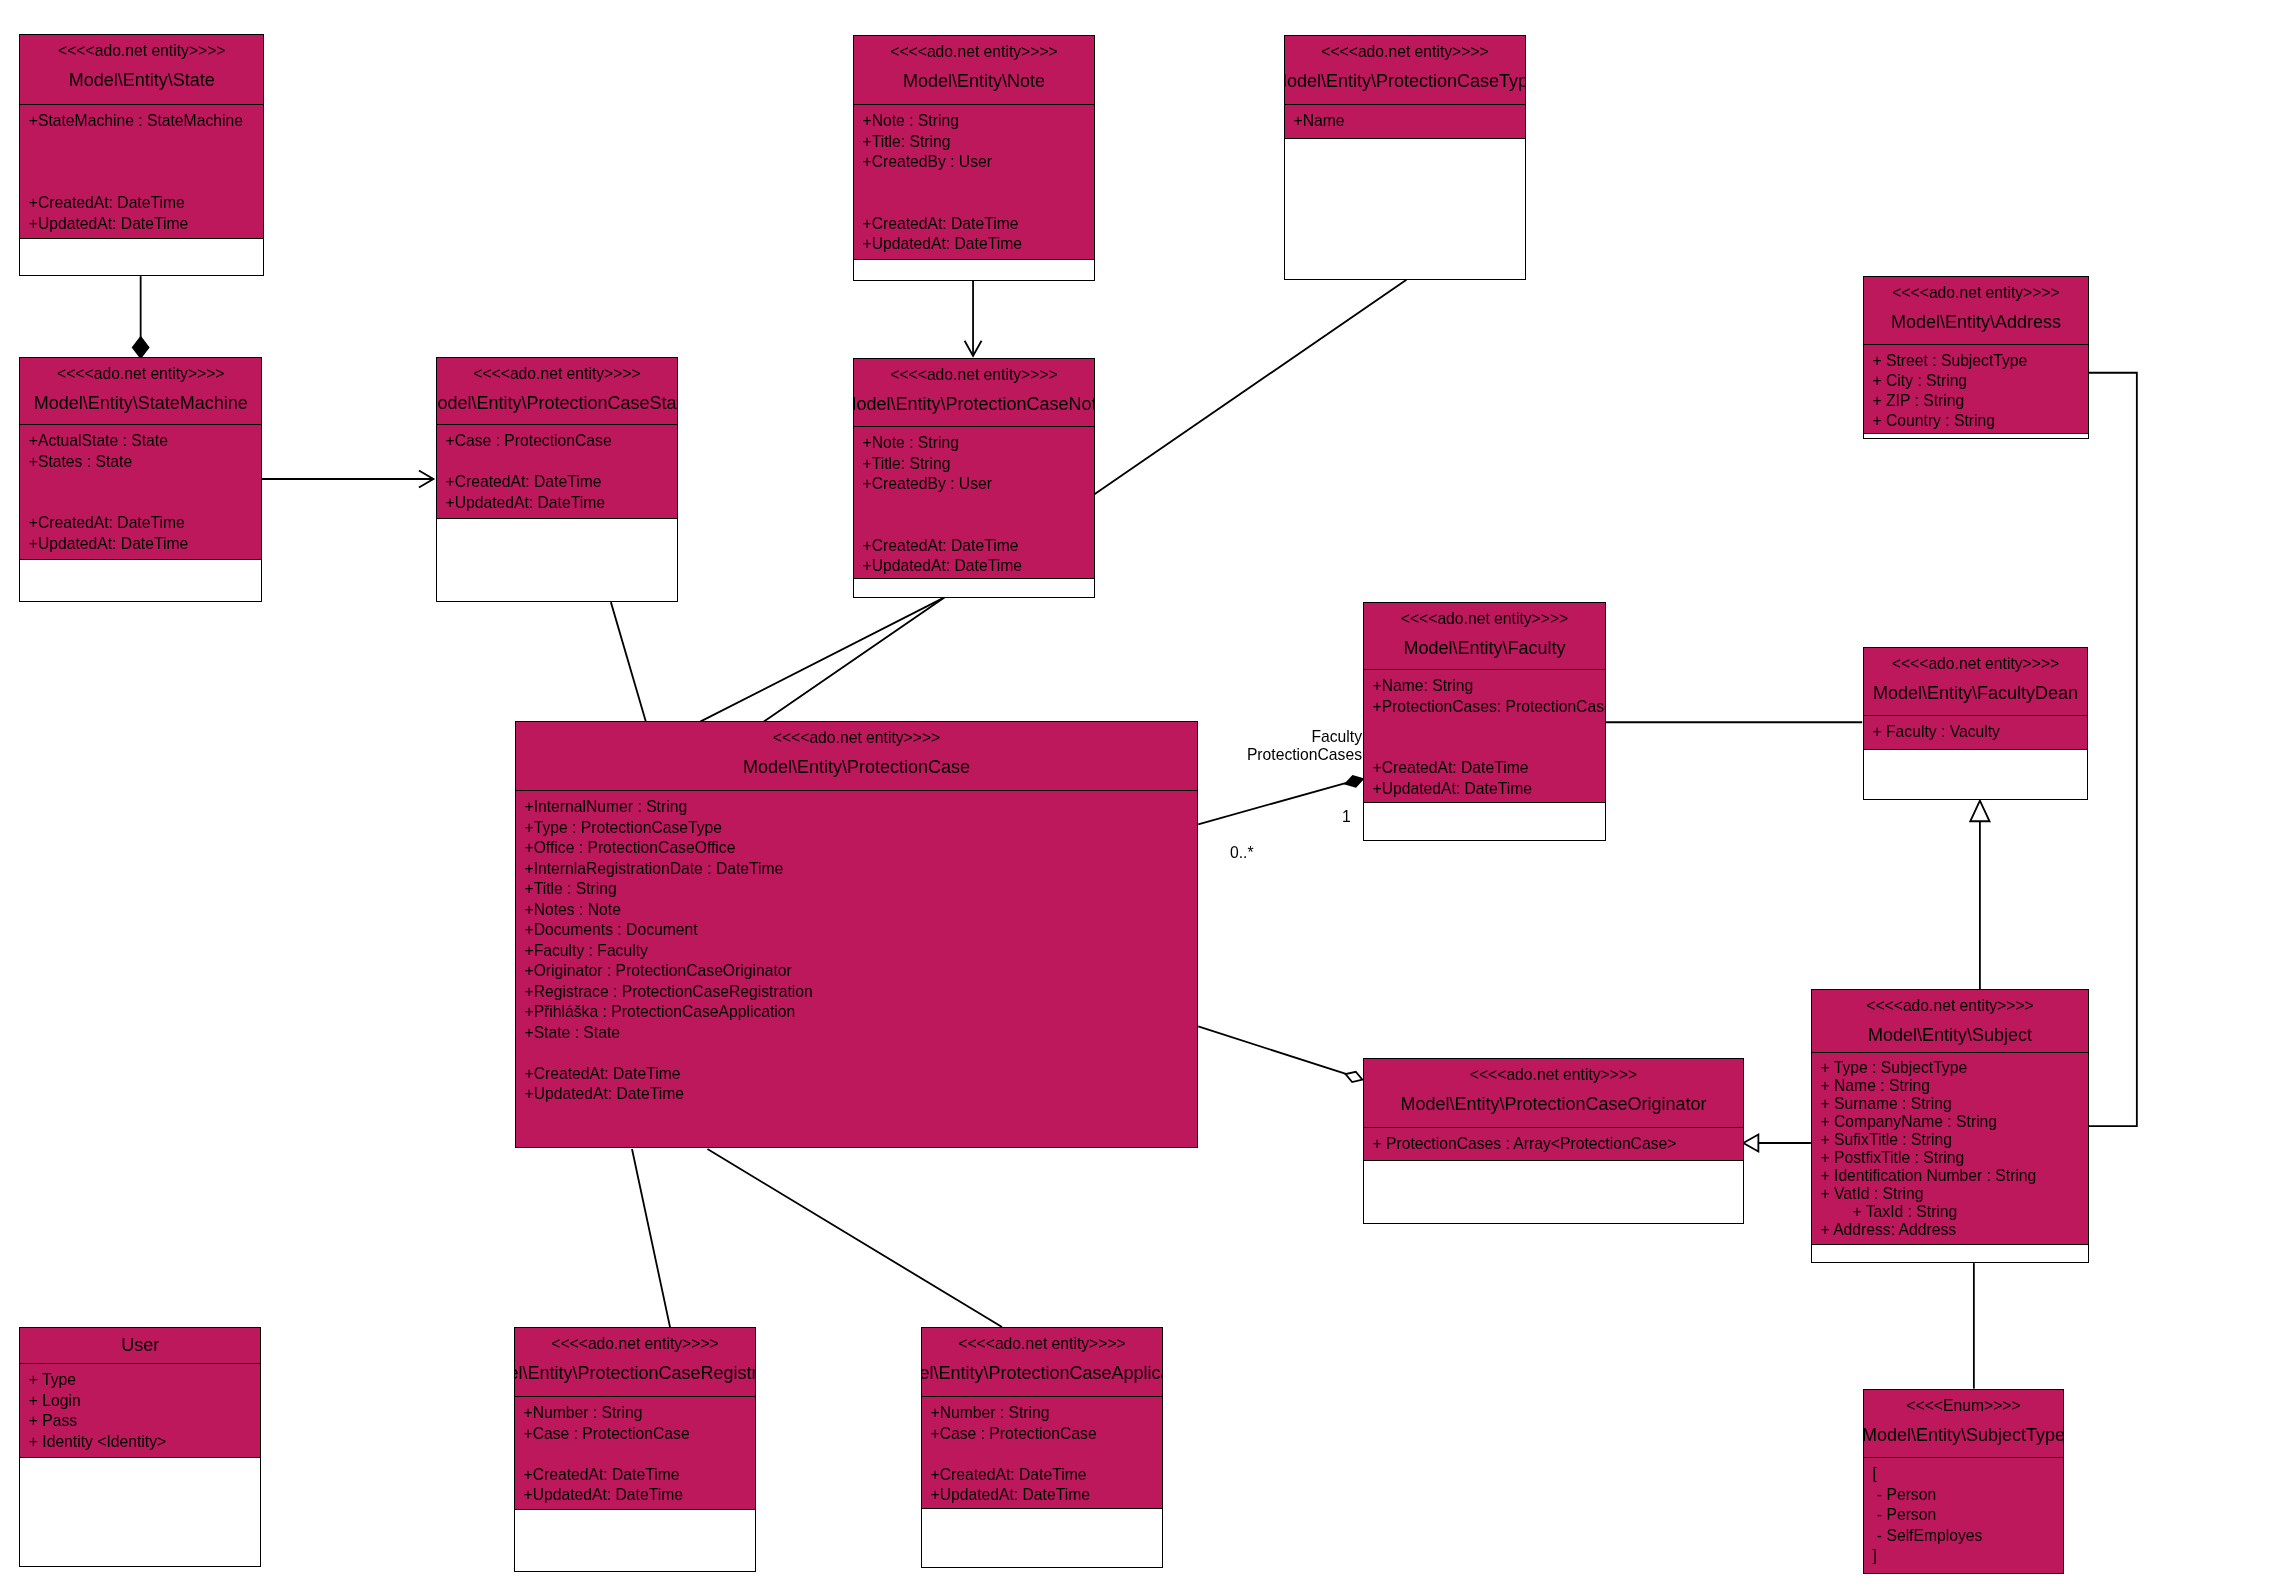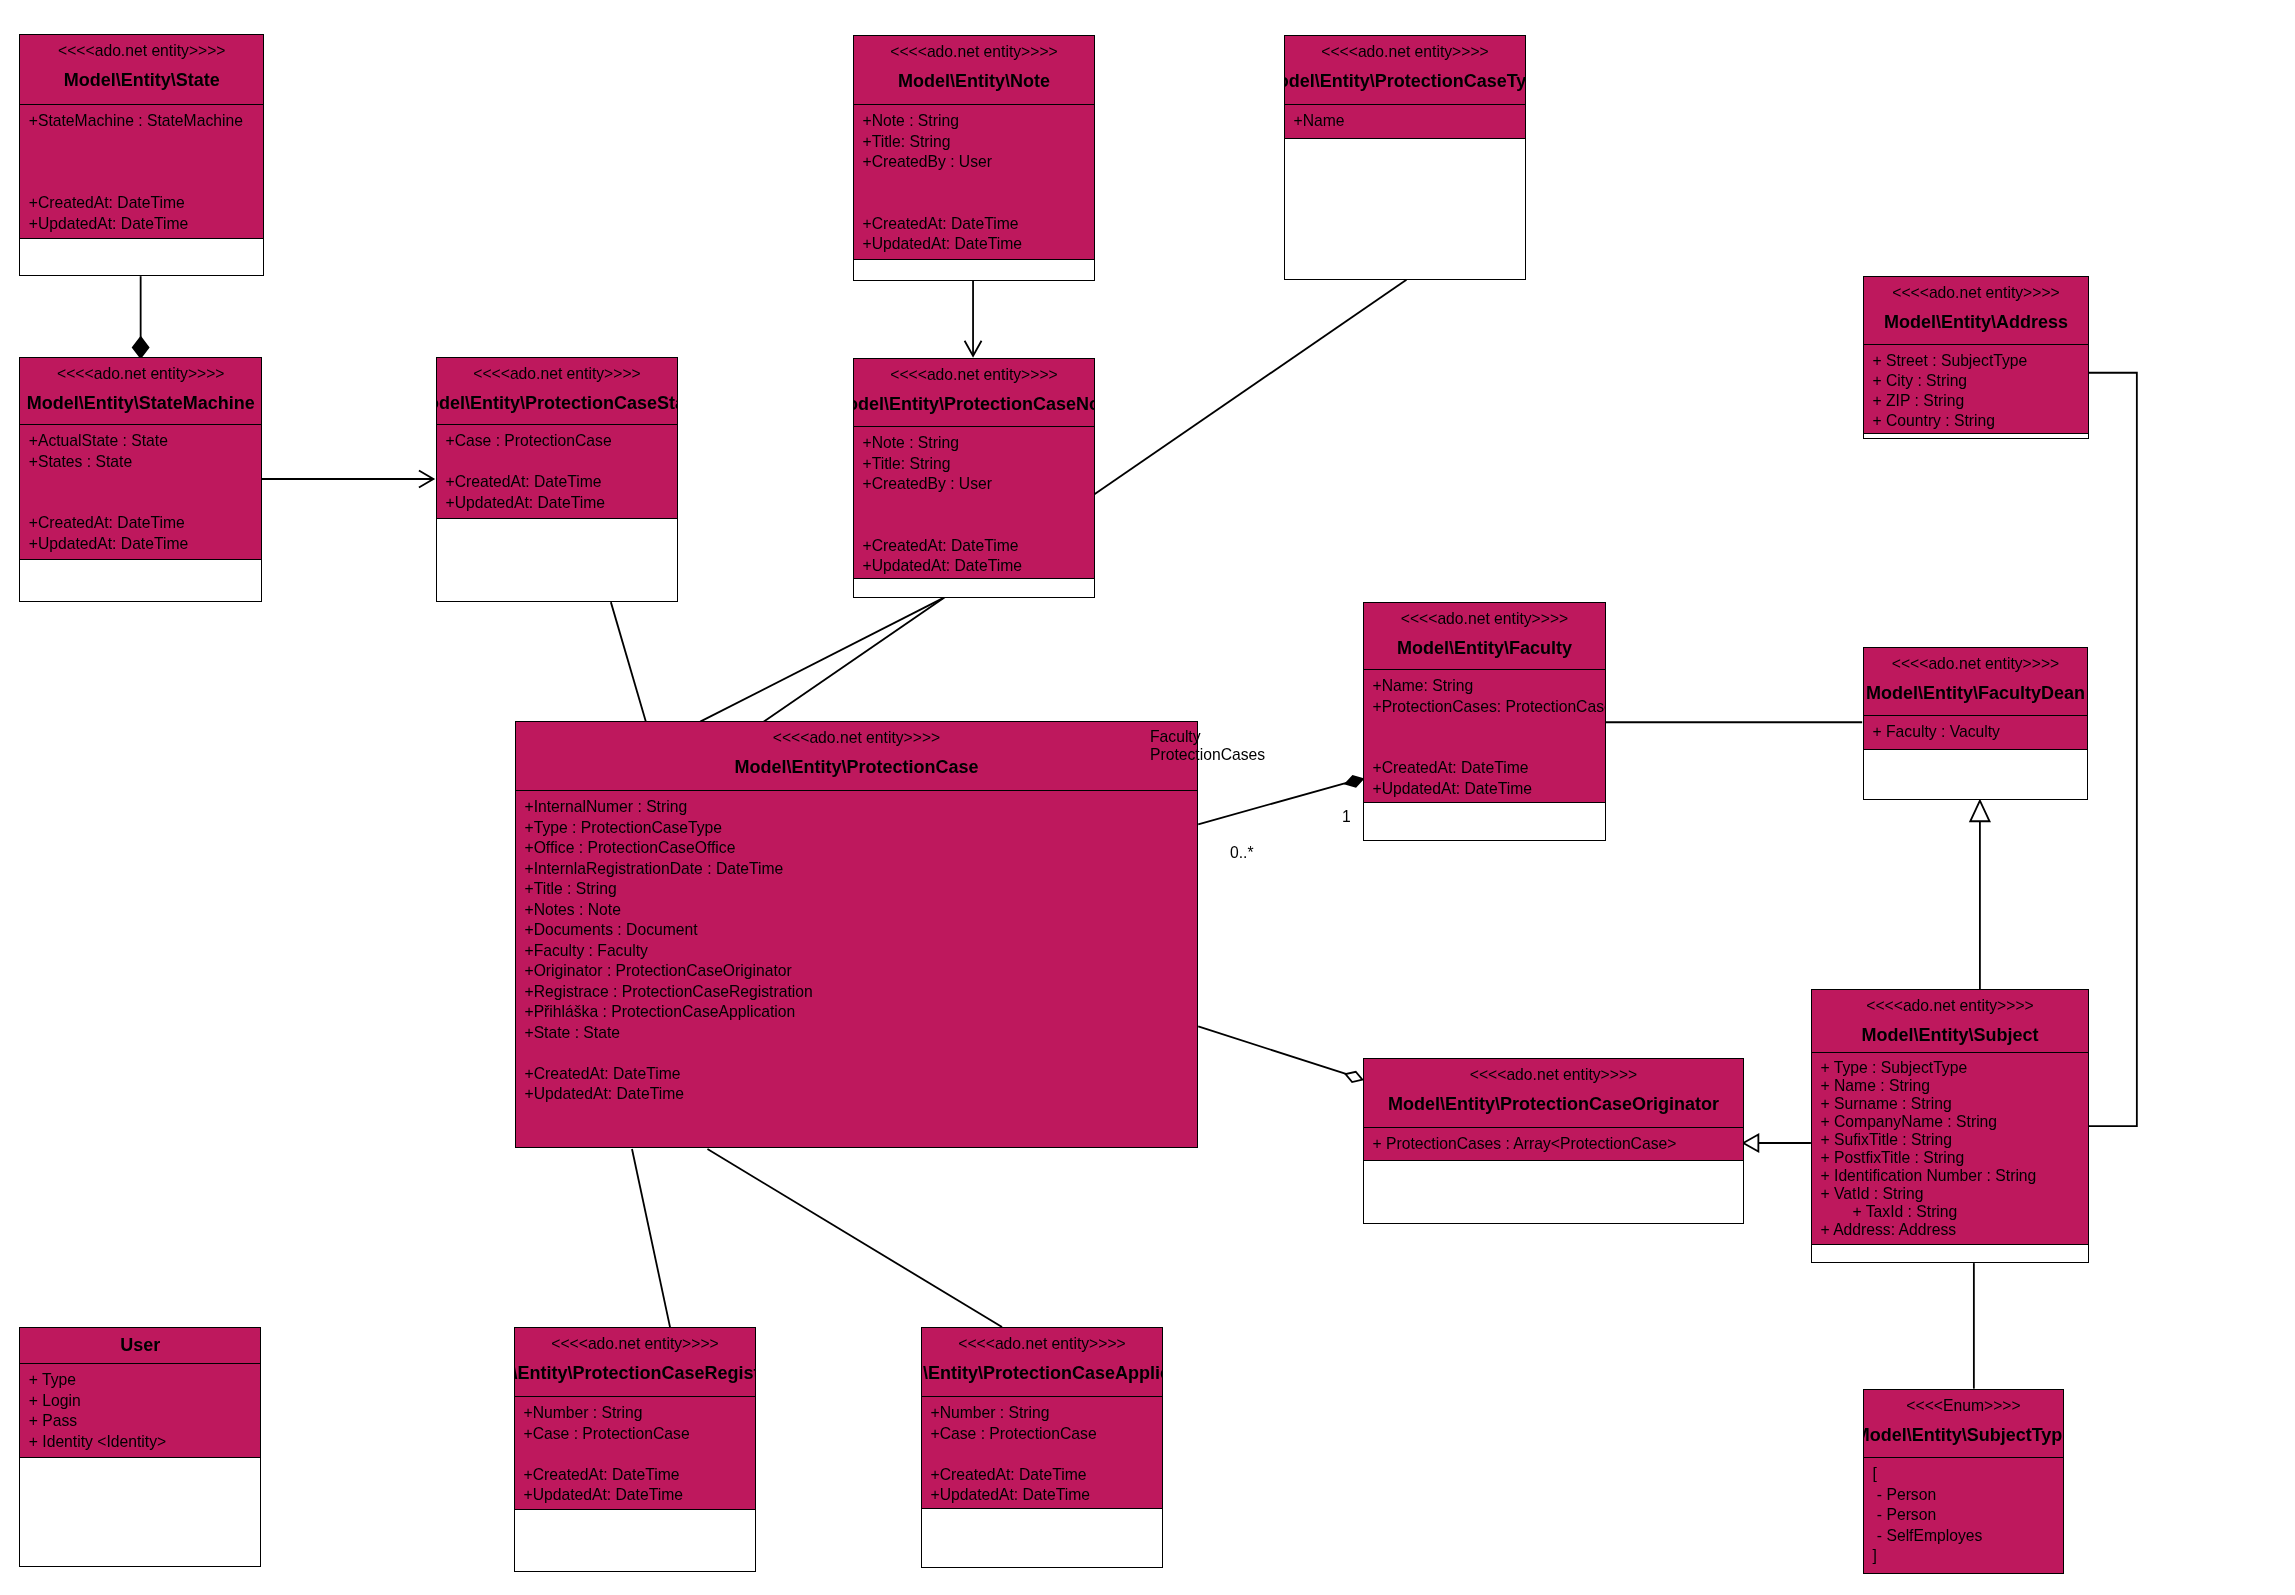--- a/index.html
+++ b/index.html
@@ -4,21 +4,21 @@
 <style>
   html,body{margin:0;padding:0;background:#ffffff;}
   #canvas{position:relative;width:2295px;height:1596px;background:#ffffff;
           font-family:"Liberation Sans",sans-serif;color:#000;overflow:hidden;}
   .uml-box{position:absolute;border:1.8px solid #000;background:#be185d;box-sizing:border-box;
            display:flex;flex-direction:column;overflow:hidden;}
   .box-header{flex:0 0 auto;border-bottom:1.8px solid #000;box-sizing:border-box;
               display:flex;flex-direction:column;align-items:center;overflow:hidden;}
   .box-header.no-st{justify-content:center;}
   .stereotype{font-size:15.7px;margin-top:7.2px;white-space:nowrap;}
-  .class-title{font-size:18px;font-weight:bold;margin-top:9.7px;white-space:nowrap;}
+  .class-title{font-size:18px;font-weight:normal;margin-top:9.7px;white-space:nowrap;}
   .box-header.no-st .class-title{margin-top:0;}
   .box-attrs{flex:1 1 auto;padding:6px 1.2px 0 8.5px;overflow:hidden;}
   .attr-line{font-size:15.7px;line-height:20.5px;min-height:20.5px;white-space:pre;}
   .box-footer{flex:0 0 auto;border-top:1.8px solid #000;box-sizing:border-box;background:#fff;}
   #wires{position:absolute;left:0;top:0;}
   .conn-label{position:absolute;font-size:15.7px;line-height:18px;white-space:pre;}
 </style>
 </head>
 <body>
 
@@ -271,18 +271,18 @@
         <div class="box-attrs">
           <div class="attr-line">[</div>
           <div class="attr-line"> - Person</div>
           <div class="attr-line"> - Person</div>
           <div class="attr-line"> - SelfEmployes</div>
           <div class="attr-line">]</div>
         </div>
       </div>
     </div>
   <div id="labels">
-      <div class="conn-label" style="left: 1150px; top: 728px; width: 145px; "><div>Faculty</div><div>ProtectionCases</div></div>
+      <div class="conn-label" style="left: 1217px; top: 728px; width: 145px; text-align: right;"><div>Faculty</div><div>ProtectionCases</div></div>
       <div class="conn-label" style="left: 1342px; top: 808px; width: 36px; text-align: left;"><div>1</div></div>
       <div class="conn-label" style="left: 1230px; top: 844px; width: 54px; text-align: left;"><div>0..*</div></div>
     </div>
 </div>
 
 
 </body></html>

